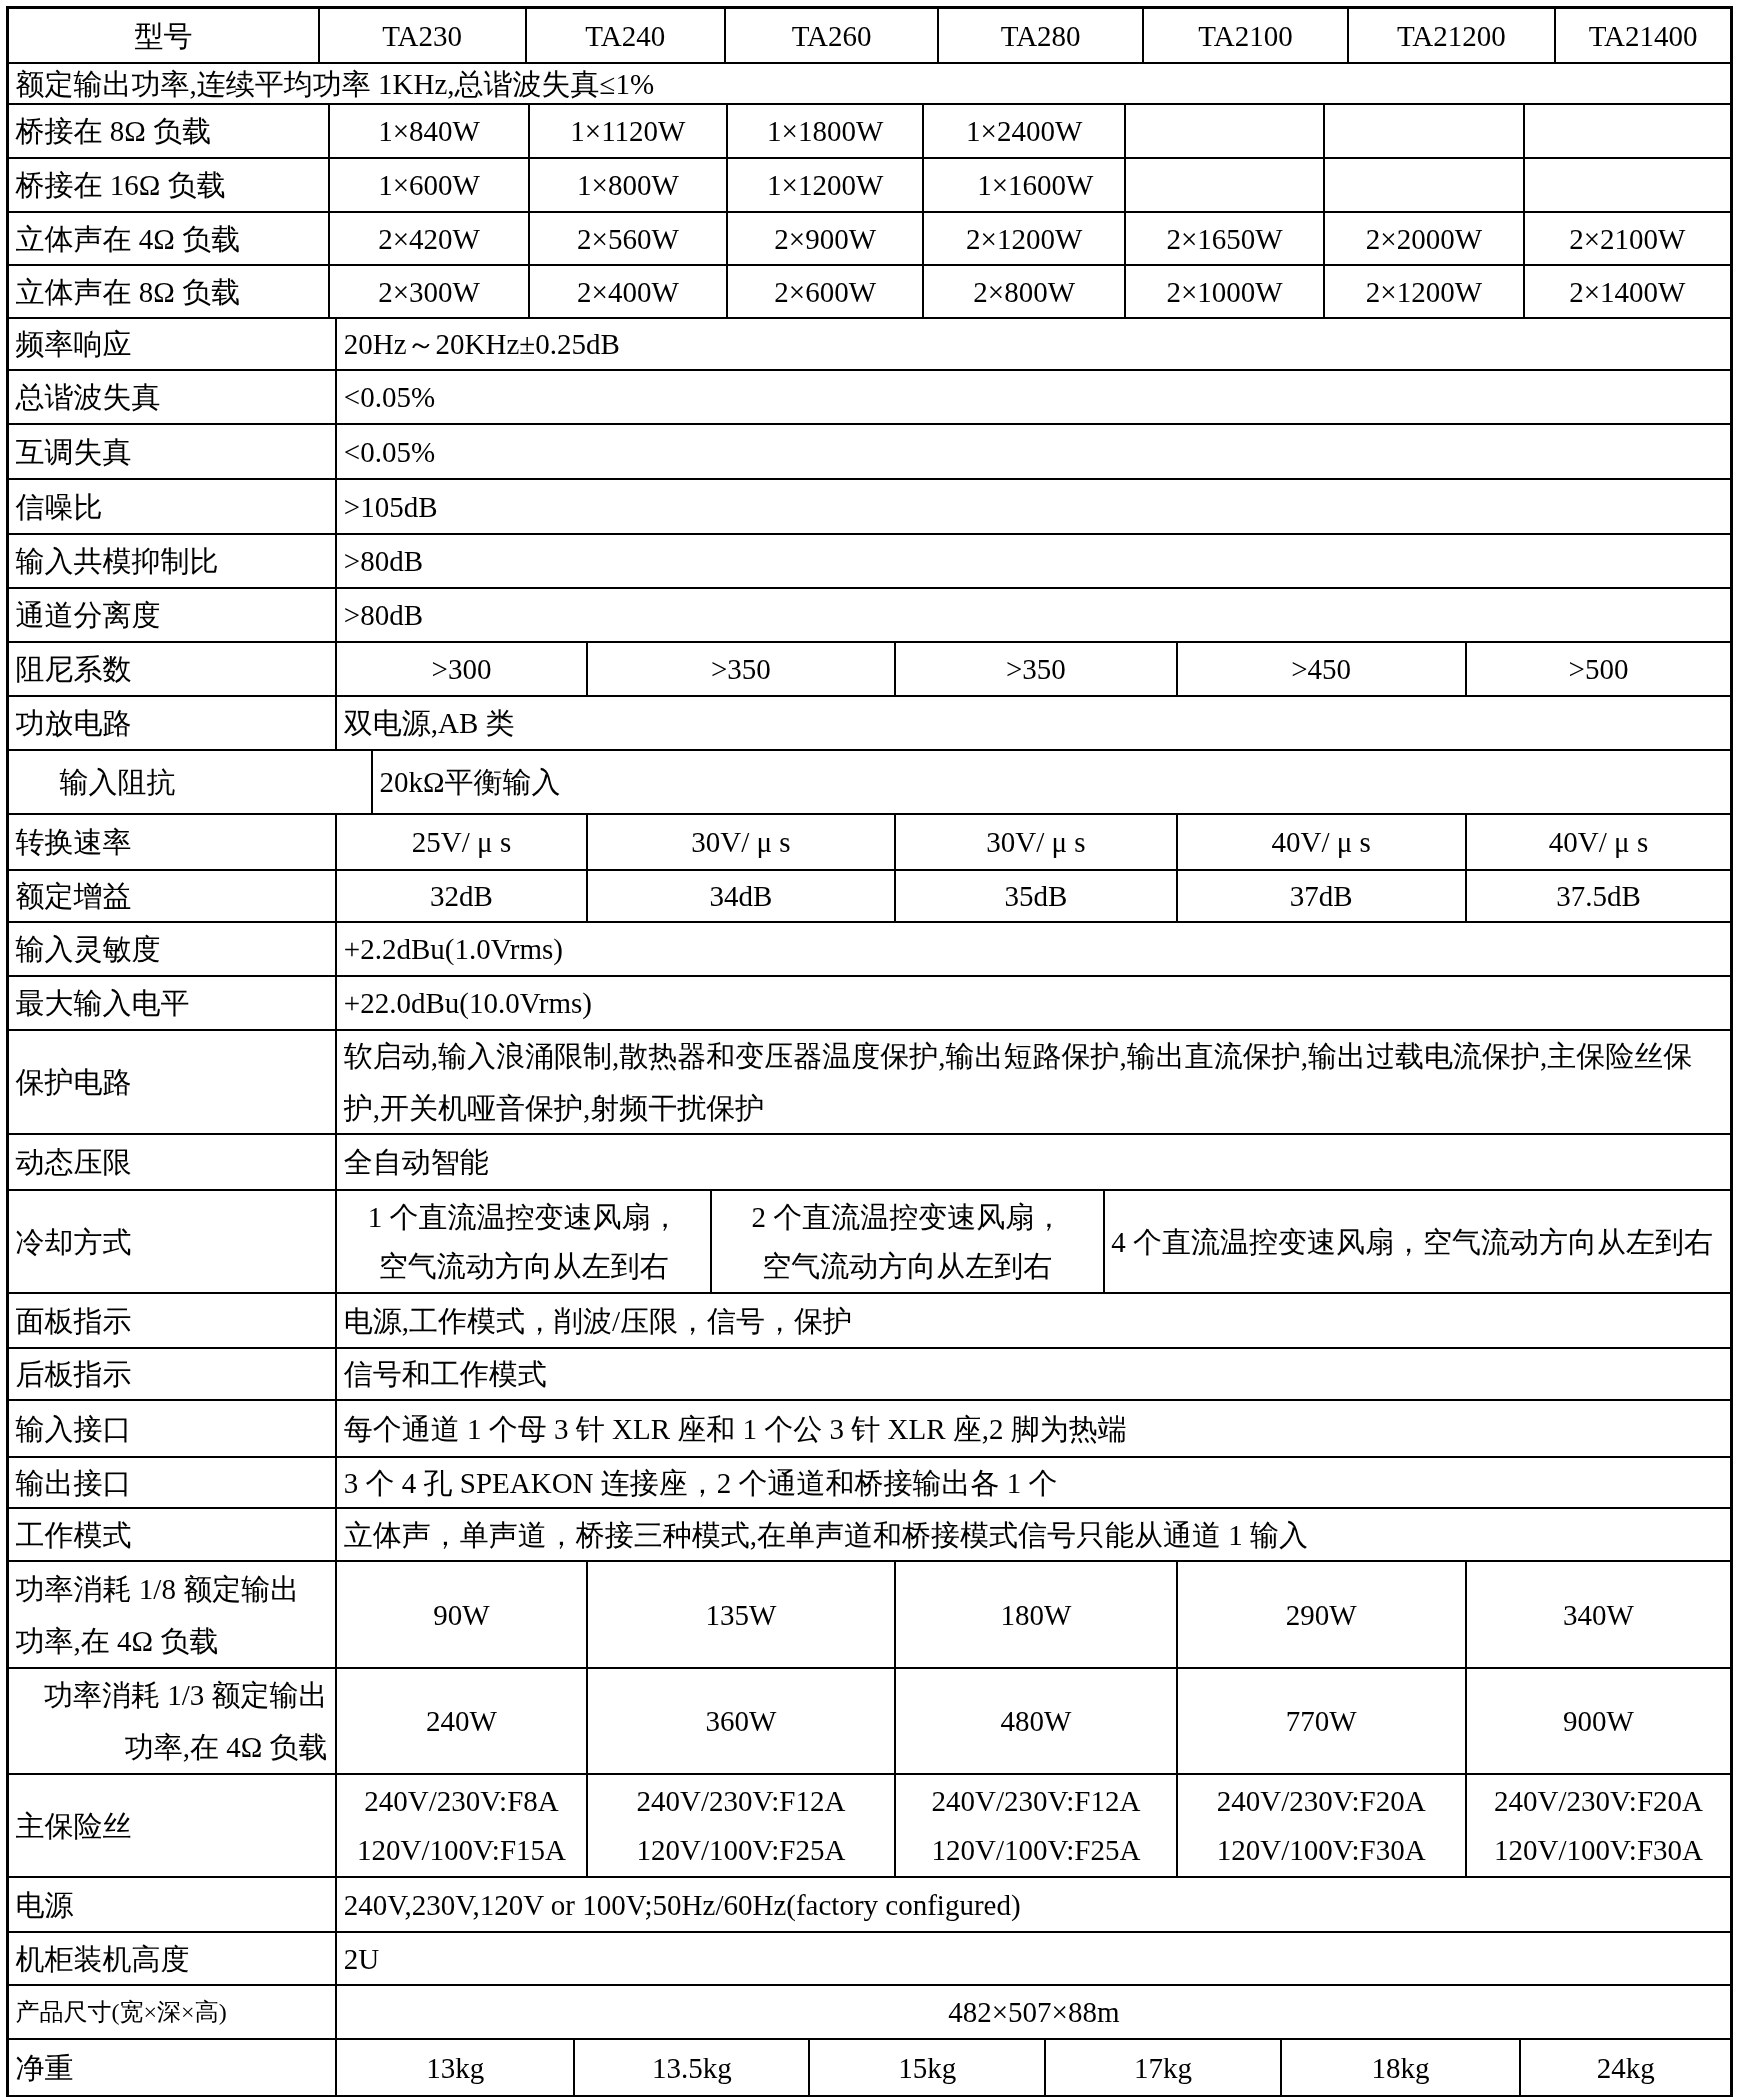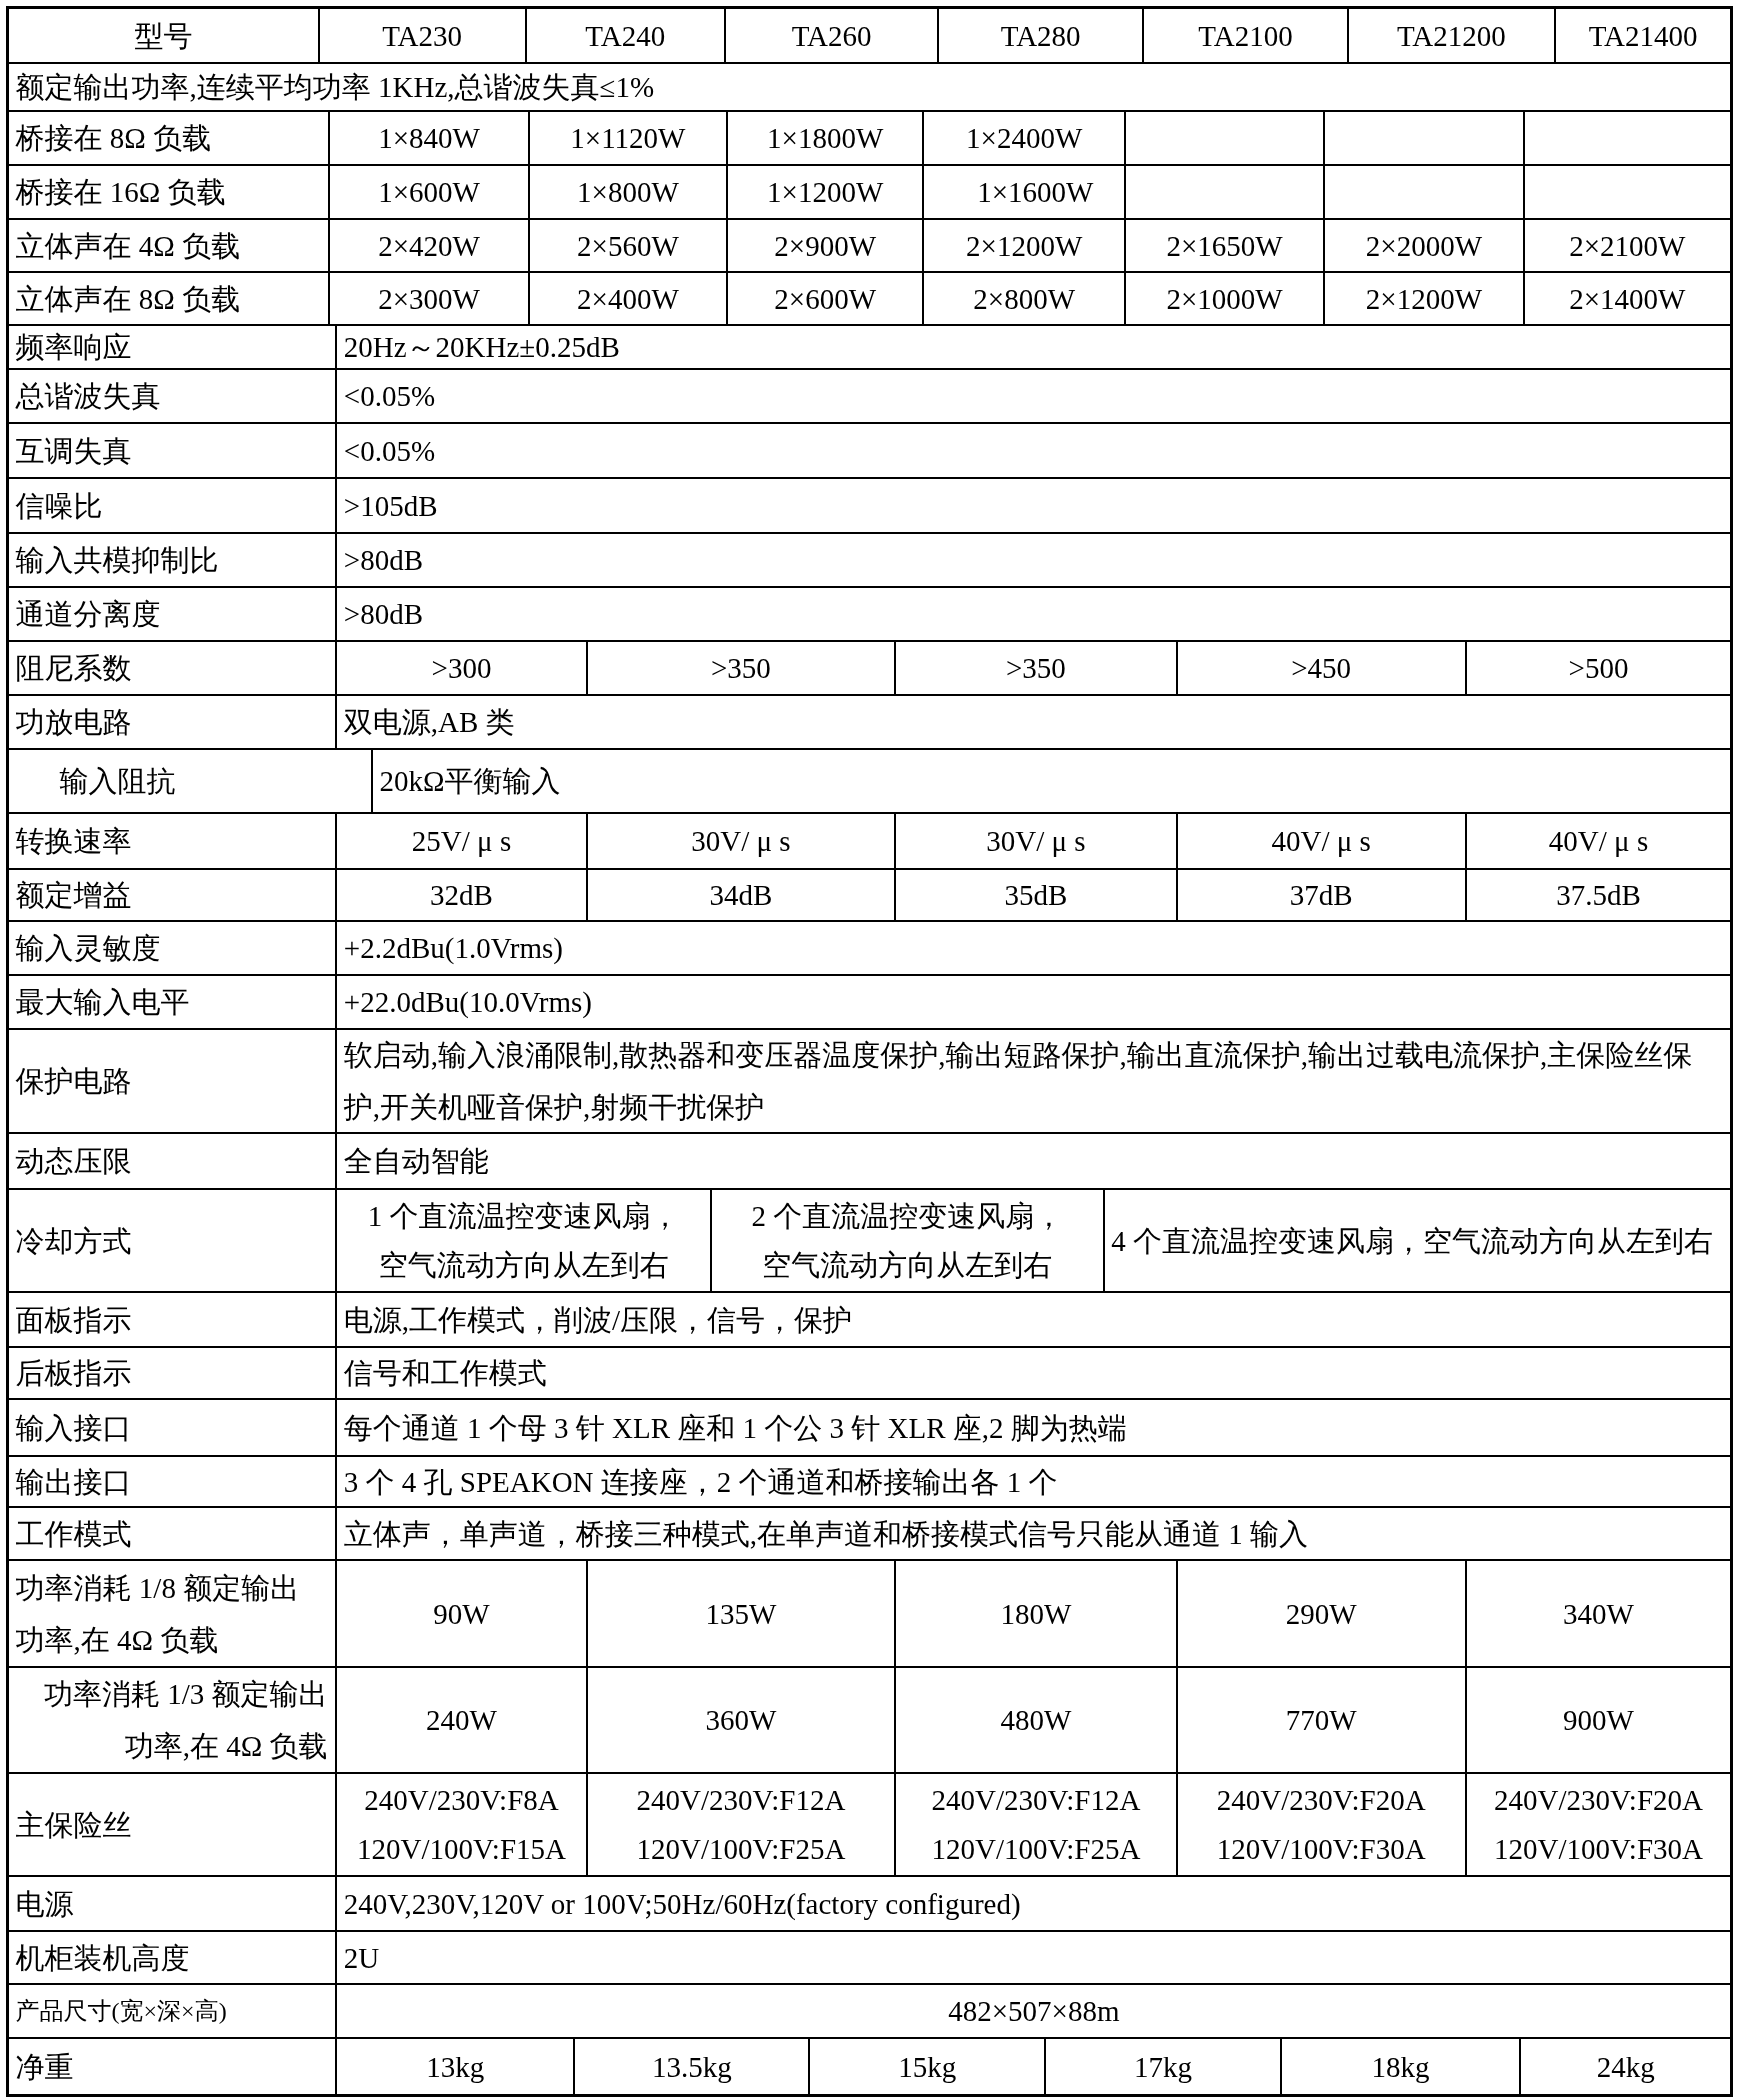--- a/index.html
+++ b/index.html
@@ -47,21 +47,21 @@
     <div class="row" style="height: 55px;">
       <div class="cell c" style="flex: 0 0 18.03%; width: 18.03%;">型号</div>
       <div class="cell c" style="flex: 0 0 12.03%; width: 12.03%;">TA230</div>
       <div class="cell c" style="flex: 0 0 11.58%; width: 11.58%;">TA240</div>
       <div class="cell c" style="flex: 0 0 12.4%; width: 12.4%;">TA260</div>
       <div class="cell c" style="flex: 0 0 11.9%; width: 11.9%;">TA280</div>
       <div class="cell c" style="flex: 0 0 11.9%; width: 11.9%;">TA2100</div>
       <div class="cell c" style="flex: 0 0 12.03%; width: 12.03%;">TA21200</div>
       <div class="cell c" style="flex: 0 0 10.13%; width: 10.13%;">TA21400</div>
     </div>
-    <div class="row" style="height: 48px;">
+    <div class="row" style="height: 41px;">
       <div class="cell l" style="flex: 0 0 100%; width: 100%;">额定输出功率,连续平均功率 1KHz,总谐波失真≤1%</div>
     </div>
     <div class="row" style="height: 54px;">
       <div class="cell l" style="flex: 0 0 18.66%; width: 18.66%;">桥接在 8Ω 负载</div>
       <div class="cell c" style="flex: 0 0 11.58%; width: 11.58%;">1×840W</div>
       <div class="cell c" style="flex: 0 0 11.53%; width: 11.53%;">1×1120W</div>
       <div class="cell c" style="flex: 0 0 11.4%; width: 11.4%;">1×1800W</div>
       <div class="cell c" style="flex: 0 0 11.72%; width: 11.72%;">1×2400W</div>
       <div class="cell c" style="flex: 0 0 11.58%; width: 11.58%;"></div>
       <div class="cell c" style="flex: 0 0 11.58%; width: 11.58%;"></div>
@@ -90,21 +90,21 @@
     <div class="row" style="height: 53px;">
       <div class="cell l" style="flex: 0 0 18.66%; width: 18.66%;">立体声在 8Ω 负载</div>
       <div class="cell c" style="flex: 0 0 11.58%; width: 11.58%;">2×300W</div>
       <div class="cell c" style="flex: 0 0 11.53%; width: 11.53%;">2×400W</div>
       <div class="cell c" style="flex: 0 0 11.4%; width: 11.4%;">2×600W</div>
       <div class="cell c" style="flex: 0 0 11.72%; width: 11.72%;">2×800W</div>
       <div class="cell c" style="flex: 0 0 11.58%; width: 11.58%;">2×1000W</div>
       <div class="cell c" style="flex: 0 0 11.58%; width: 11.58%;">2×1200W</div>
       <div class="cell c" style="flex: 0 0 11.95%; width: 11.95%;">2×1400W</div>
     </div>
-    <div class="row" style="height: 44px;">
+    <div class="row" style="height: 52px;">
       <div class="cell l" style="flex: 0 0 19.07%; width: 19.07%;">频率响应</div>
       <div class="cell l" style="flex: 0 0 80.93%; width: 80.93%;">20Hz～20KHz±0.25dB</div>
     </div>
     <div class="row" style="height: 54px;">
       <div class="cell l" style="flex: 0 0 19.07%; width: 19.07%;">总谐波失真</div>
       <div class="cell l" style="flex: 0 0 80.93%; width: 80.93%;">&lt;0.05%</div>
     </div>
     <div class="row" style="height: 55px;">
       <div class="cell l" style="flex: 0 0 19.07%; width: 19.07%;">互调失真</div>
       <div class="cell l" style="flex: 0 0 80.93%; width: 80.93%;">&lt;0.05%</div>

